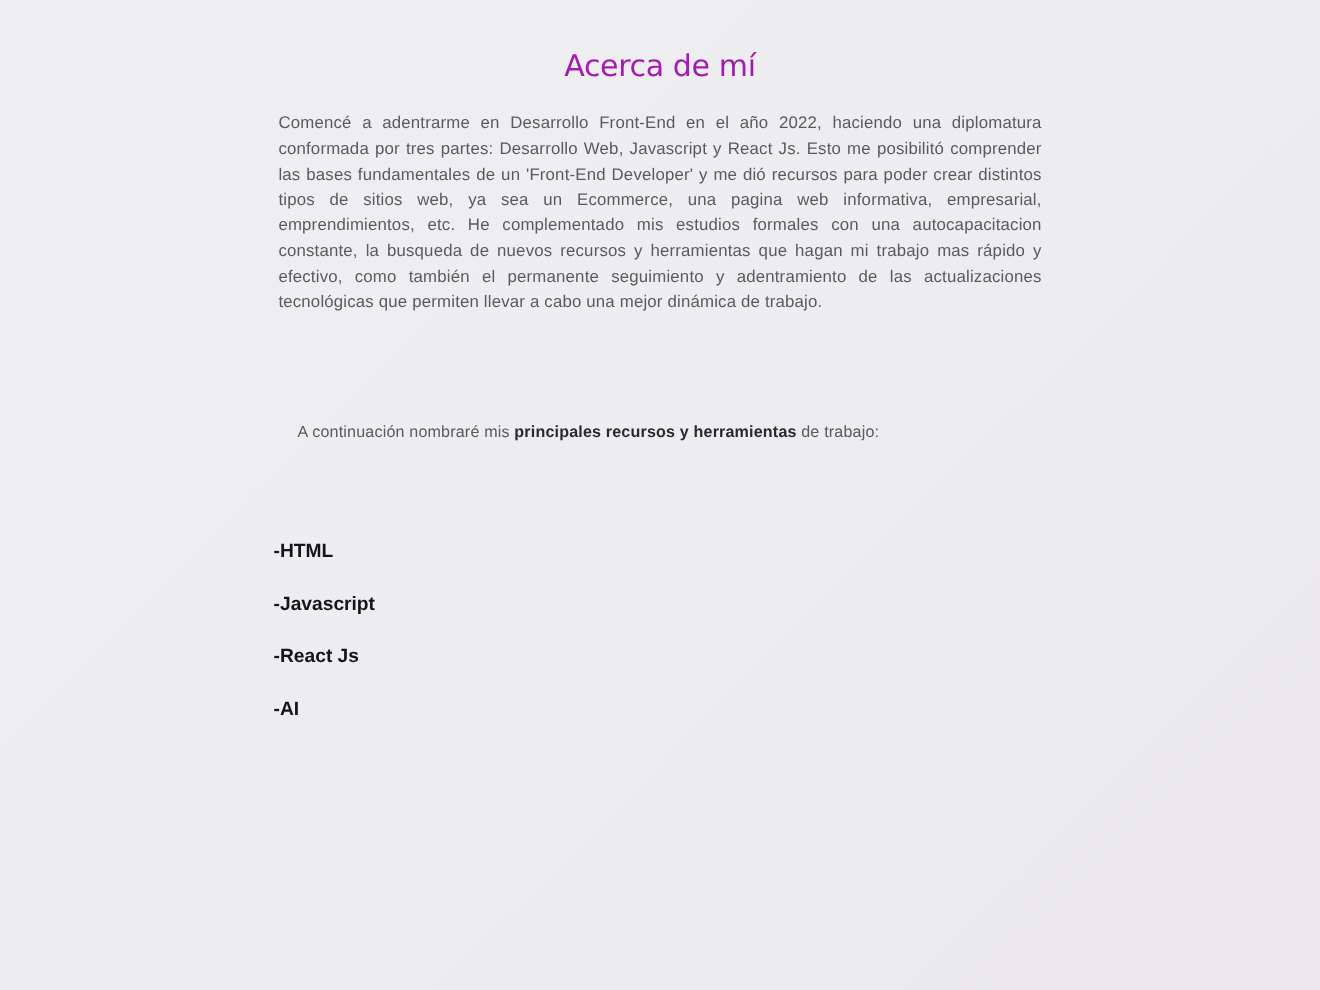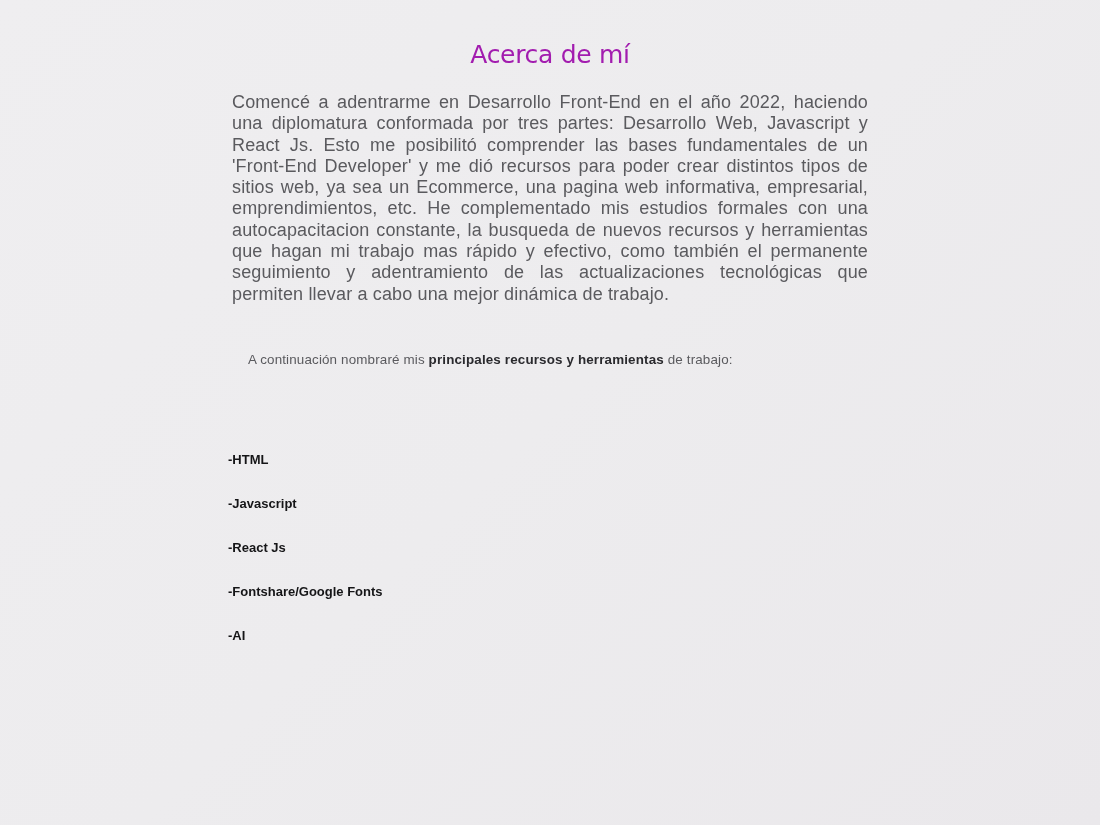--- a/index.html
+++ b/index.html
@@ -25,21 +25,21 @@
       color: #a21caf;
       margin: 0;
       letter-spacing: -0.3px;
     }
     .intro {
       position: absolute;
       top: 92px;
       left: 232px;
       width: 636px;
       margin: 0;
-      font-size: 18px;
+      font-size: 14px;
       line-height: 21.3px;
       color: #5a5a5e;
       text-align: justify;
       font-family: "Liberation Sans", sans-serif;
       letter-spacing: 0.15px;
     }
     .lead {
       position: absolute;
       top: 336px;
       left: 232px;
@@ -56,35 +56,34 @@
     .tools {
       position: absolute;
       top: 451px;
       left: 228px;
       margin: 0;
       padding: 0;
       list-style: none;
     }
     .tools li {
       height: 44px;
-      font-size: 13px;
+      font-size: 16px;
       font-weight: 600;
       color: #151517;
       font-family: "Liberation Sans", sans-serif;
       line-height: 18px;
     }
   </style>
 </head>
 <body>
 
 <h1 class="page-title">Acerca de mí</h1>
 
 <p class="intro">Comencé a adentrarme en Desarrollo Front-End en el año 2022, haciendo una diplomatura conformada por tres partes: Desarrollo Web, Javascript y React Js. Esto me posibilitó comprender las bases fundamentales de un 'Front-End Developer' y me dió recursos para poder crear distintos tipos de sitios web, ya sea un Ecommerce, una pagina web informativa, empresarial, emprendimientos, etc. He complementado mis estudios formales con una autocapacitacion constante, la busqueda de nuevos recursos y herramientas que hagan mi trabajo mas rápido y efectivo, como también el permanente seguimiento y adentramiento de las actualizaciones tecnológicas que permiten llevar a cabo una mejor dinámica de trabajo.</p>
 
 <p class="lead"><span>A continuación nombraré mis </span><b>principales recursos y herramientas</b><span> de trabajo:</span></p>
 
 <ul class="tools">
   <li>-HTML</li>
   <li>-Javascript</li>
   <li>-React Js</li>
-  <li>-Fontshare/Google Fonts</li>
   <li>-AI</li>
 </ul>
 
 </body></html>

